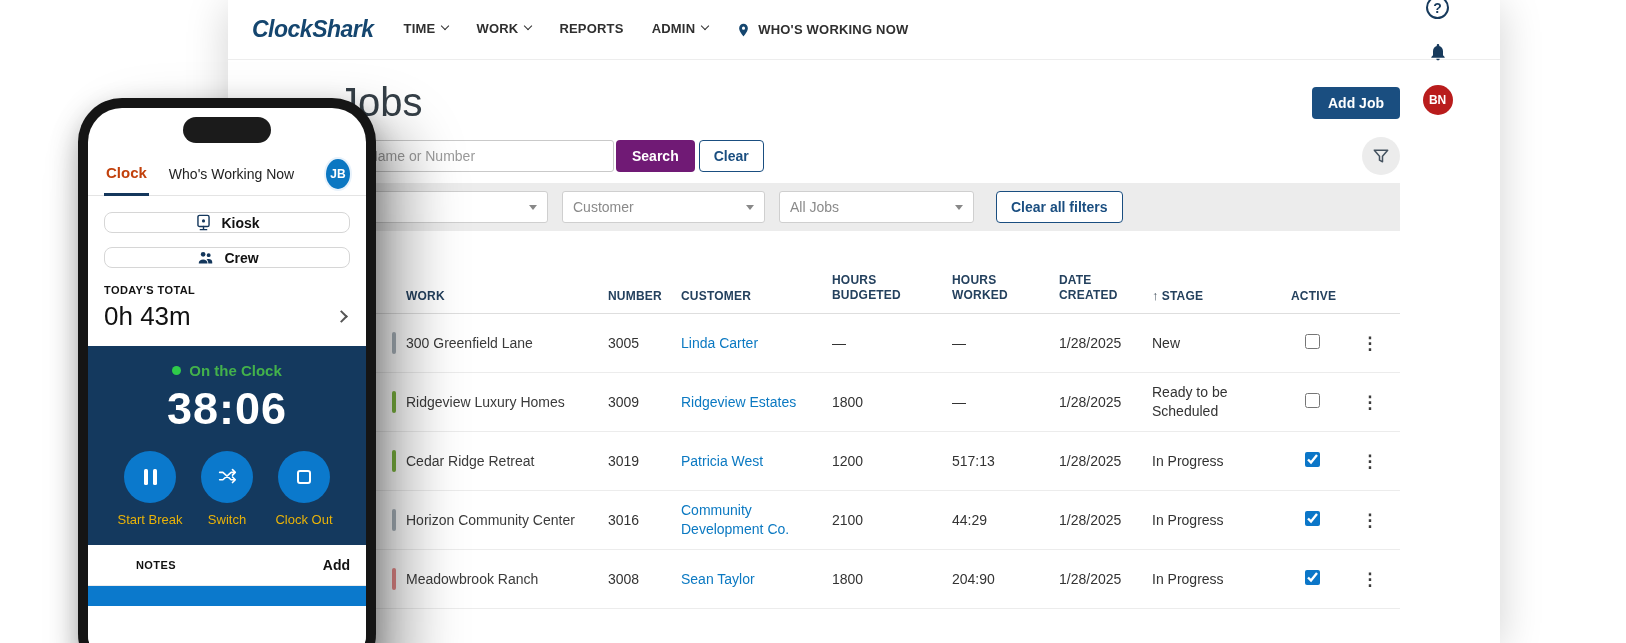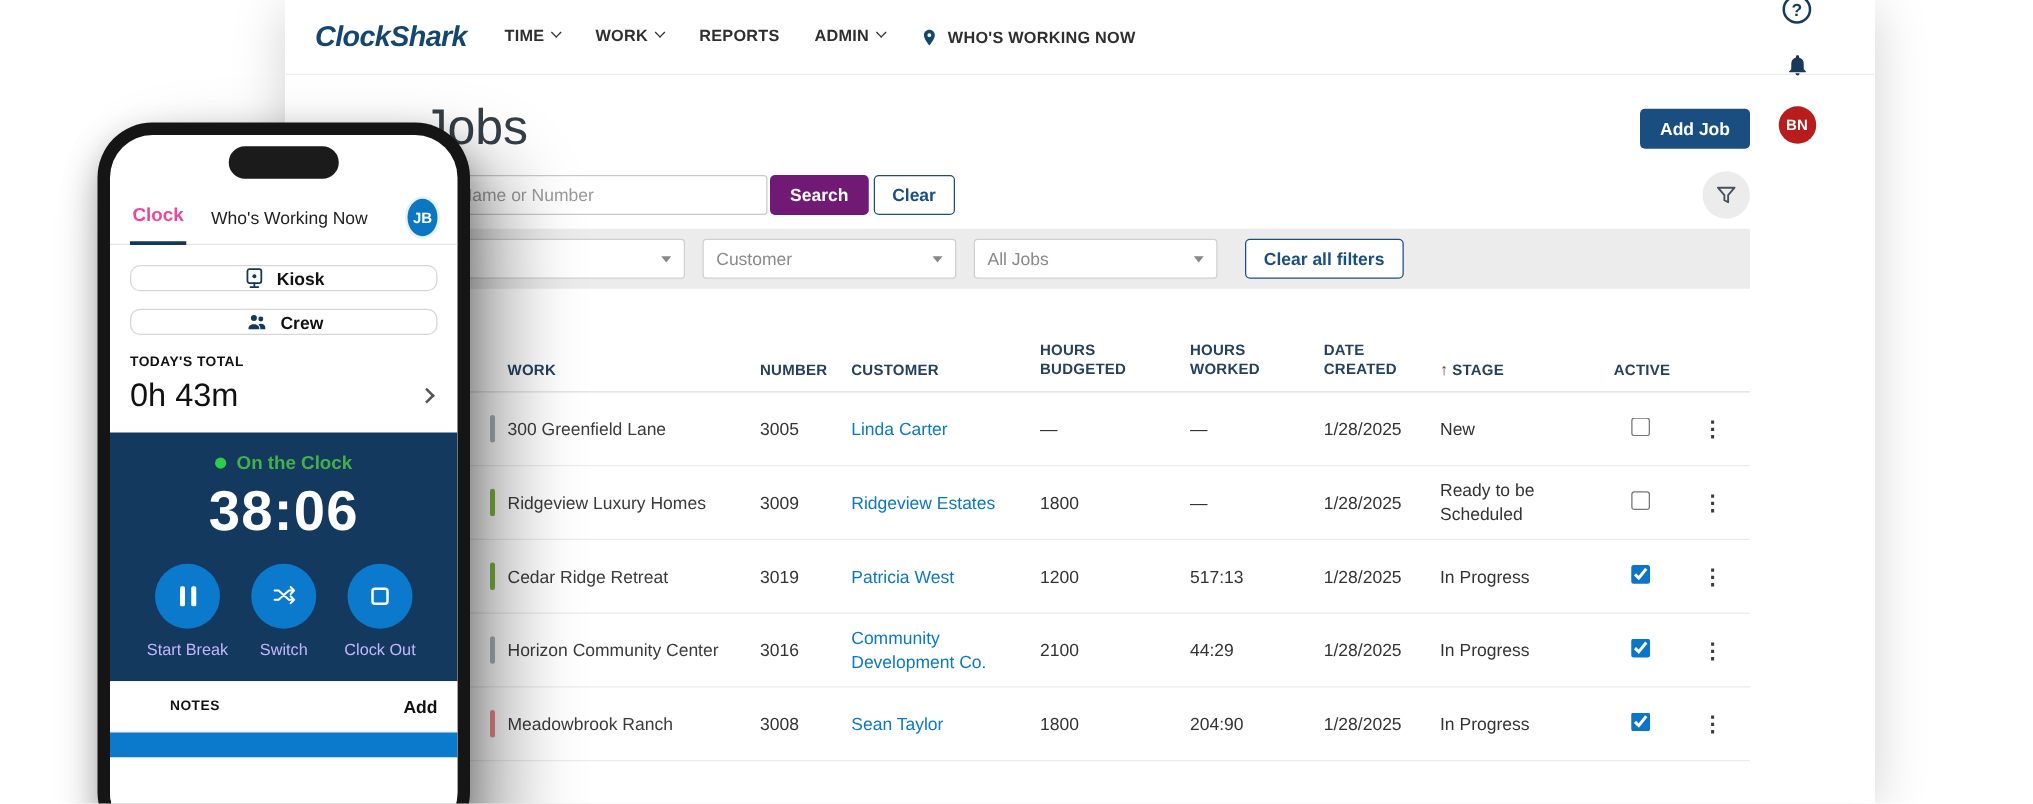--- a/index.html
+++ b/index.html
@@ -75,21 +75,21 @@
 
   
   .phone { position: absolute; left: 78px; top: 98px; width: 298px; height: 580px; background: #151515;
            border-radius: 44px; padding: 10px; z-index: 10;
            box-shadow: 30px 30px 60px rgba(0,0,0,0.35), 0 12px 28px rgba(0,0,0,0.30); }
   .screen { width: 278px; height: 560px; background: #fff; border-radius: 34px; overflow: hidden;
             display: flex; flex-direction: column; }
   .notch-row { height: 44px; display: flex; justify-content: center; align-items: center; }
   .notch { width: 88px; height: 26px; background: #1b1b1b; border-radius: 14px; }
   .ptabs { display: flex; align-items: center; padding: 0 16px; border-bottom: 1px solid #e4e4e4; height: 44px; }
-  .tab-clock { font-weight: 700; font-size: 15px; color: #ec4899; border-bottom: 3px solid #14375c; height: 100%;
+  .tab-clock { font-weight: 700; font-size: 15px; color: #c2410c; border-bottom: 3px solid #14375c; height: 100%;
                display: flex; align-items: center; margin-bottom: -1px; padding: 0 2px; cursor: pointer; }
   .tab-wwn { font-size: 14px; color: #222; margin-left: 20px; cursor: pointer; }
   .avatar-jb { margin-left: auto; width: 24px; height: 30px; border-radius: 50%; background: #0b77c2; color: #fff;
                font-size: 12px; font-weight: 700; display: flex; align-items: center; justify-content: center;
                box-shadow: 0 0 0 2px #e8f2fb; cursor: pointer; }
   .kc-row { display: flex; gap: 14px; padding: 16px; flex-direction: column; }
   .kc-btn { flex: 1; height: 44px; border: 1px solid #d6d6d6; border-radius: 8px; display: flex;
             align-items: center; justify-content: center; gap: 8px; font-size: 14px; font-weight: 600;
             color: #111; background: #fff; cursor: pointer; }
   .today { padding: 0 16px; }
@@ -104,21 +104,21 @@
                 font-size: 15px; color: #43b14b; }
   .status-dot { width: 9px; height: 9px; border-radius: 50%; background: #2fcb4a; }
   .timer { text-align: center; font-size: 45px; font-weight: 700; margin-top: 4px; letter-spacing: 1px; }
   .actions { display: flex; justify-content: space-between; padding: 0 10px; margin-top: 16px; }
   .action { display: flex; flex-direction: column; align-items: center; gap: 9px; width: 76px;
             background: none; border: none; cursor: pointer; }
   .action-circle { width: 52px; height: 52px; border-radius: 50%; background: #0b79cc; display: flex;
                    align-items: center; justify-content: center; gap: 5px; }
   .pause-bar { width: 4px; height: 16px; background: #fff; border-radius: 1.5px; display: inline-block; }
   .stop-square { width: 14px; height: 14px; border: 2.5px solid #fff; border-radius: 3px; display: inline-block; }
-  .action-label { font-size: 13px; color: #c4b5fd; }
+  .action-label { font-size: 13px; color: #eab308; }
   .notes-row { display: flex; align-items: center; justify-content: space-between; padding: 12px 16px;
                background: #fff; border-bottom: 1px solid #ececec; }
   .notes-label { font-size: 11px; font-weight: 700; color: #111; letter-spacing: 0.4px; padding-left: 32px; }
   .notes-add { font-size: 14px; font-weight: 700; color: #111; cursor: pointer; }
   .bottom-blue { height: 20px; background: #0b79cc; width: 100%; }
   .screen-fill { flex: 1; background: #fff; }
 </style>
 </head>
 <body>
 

